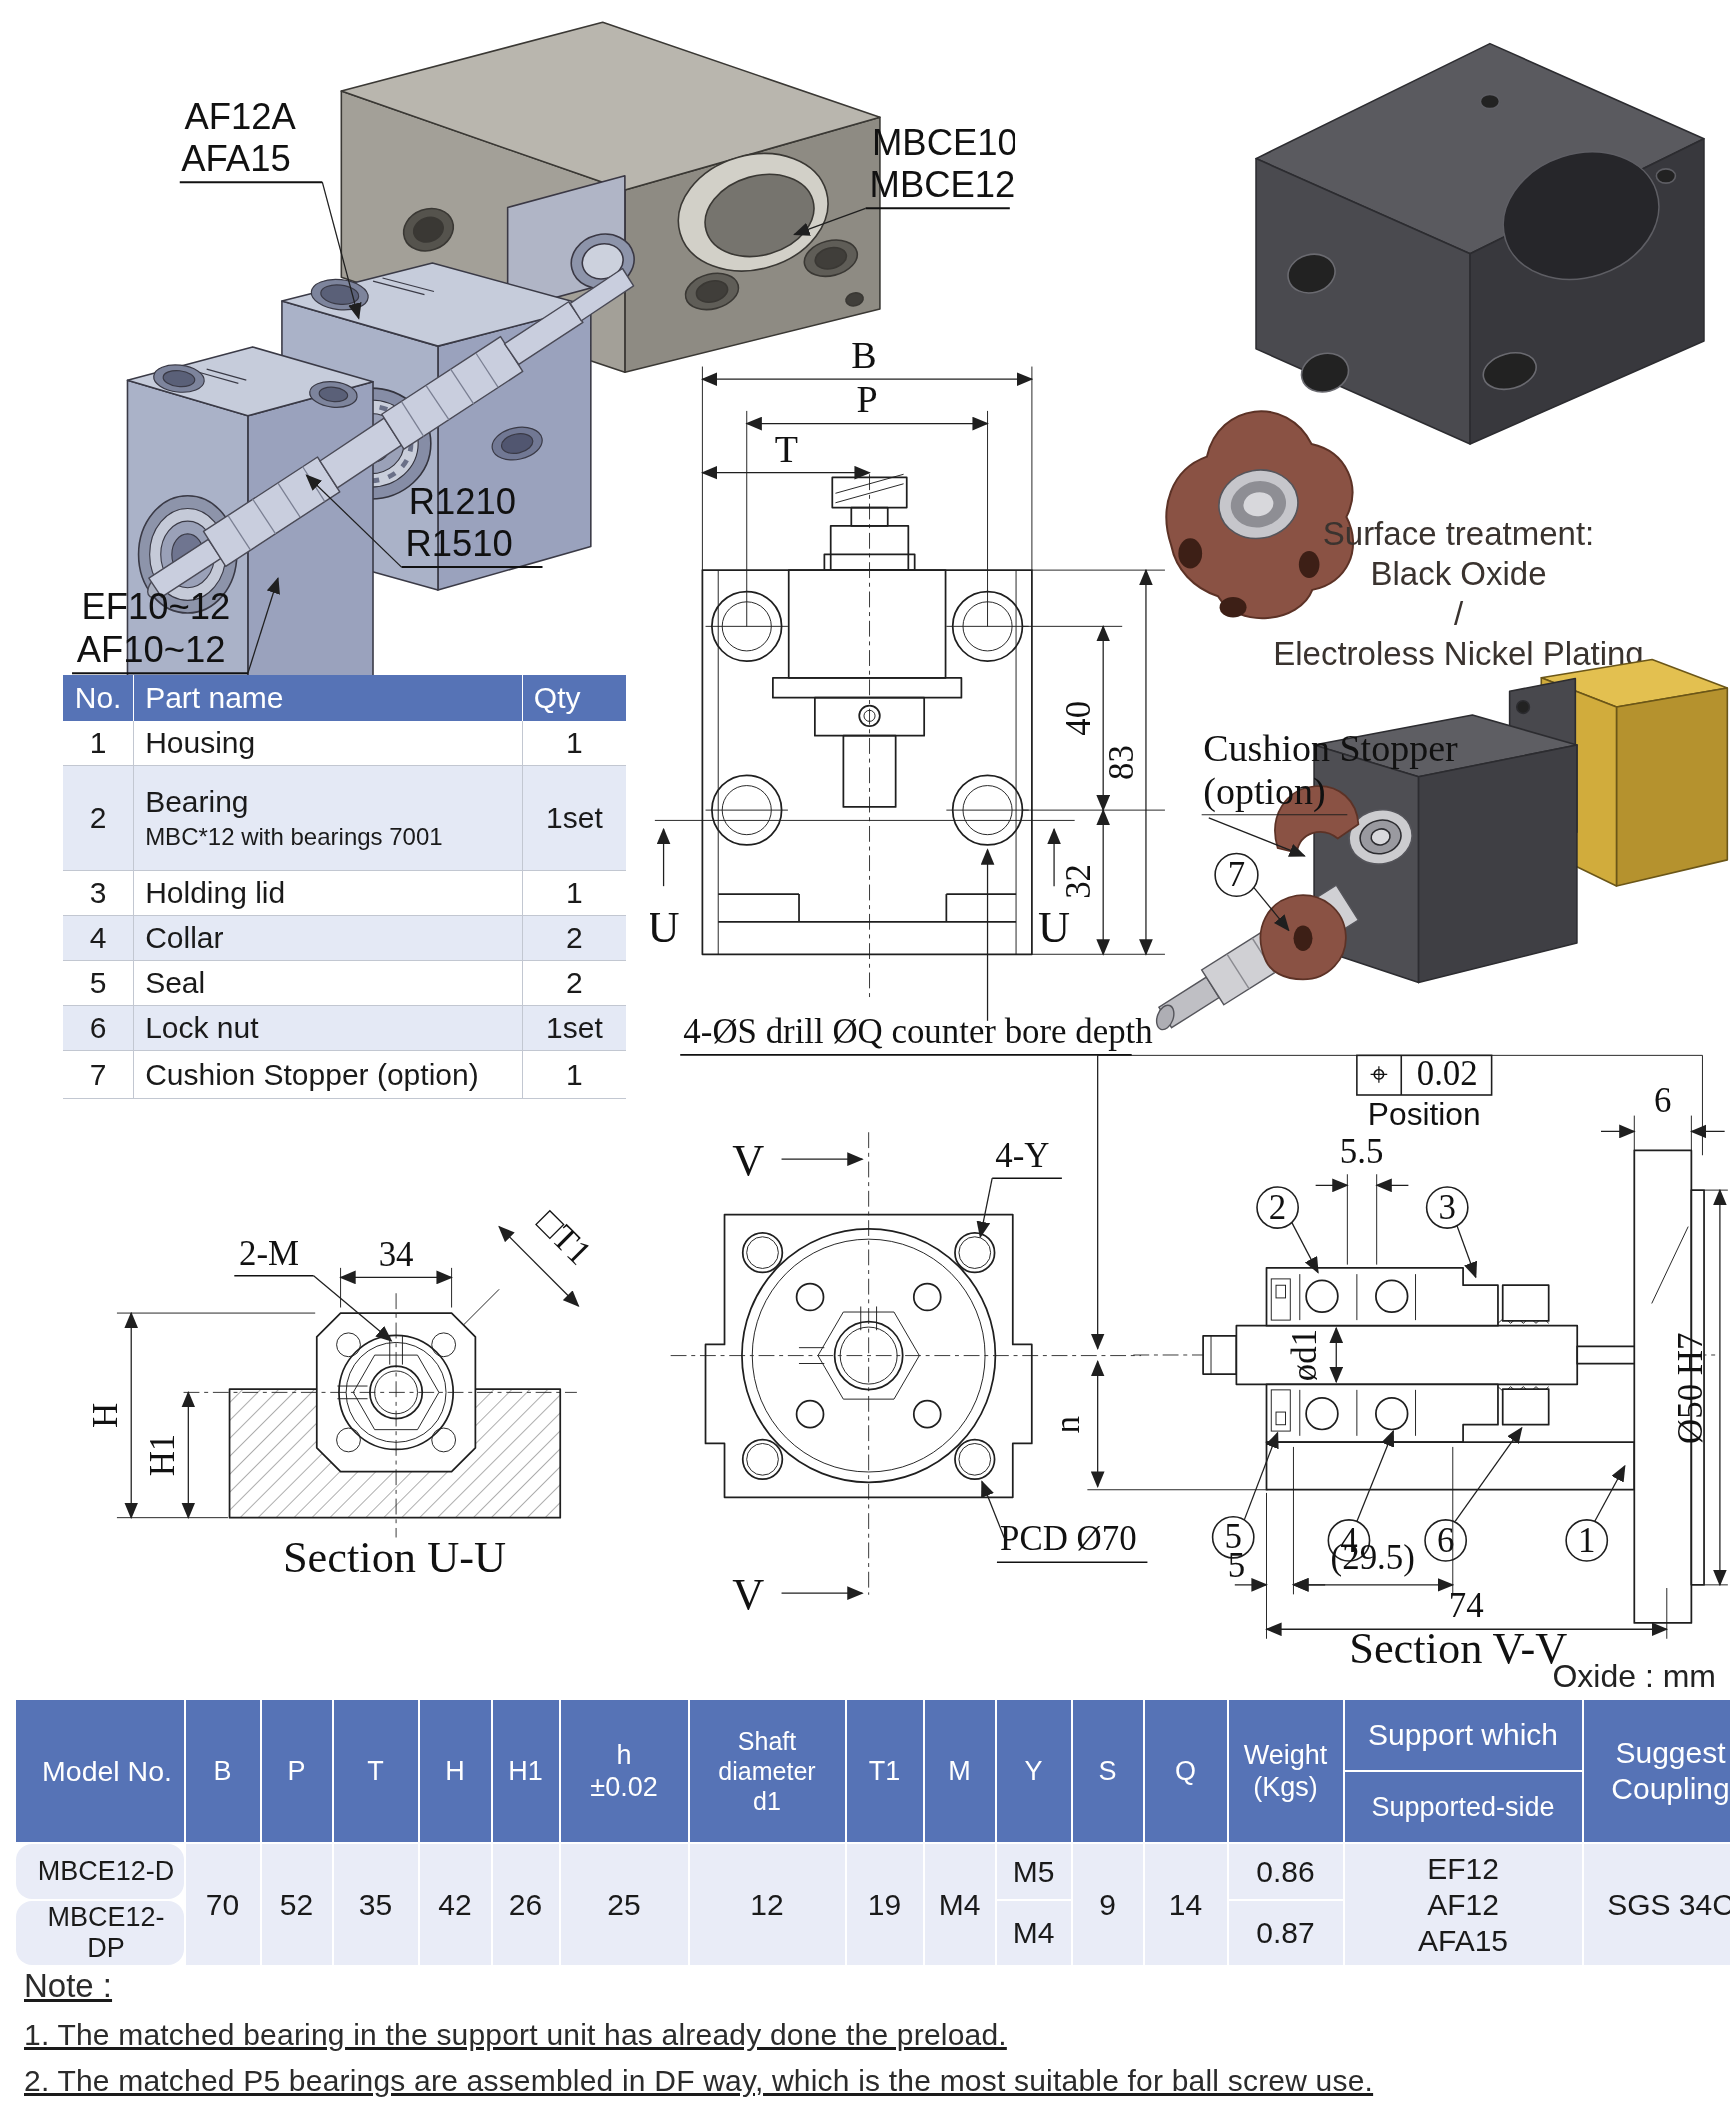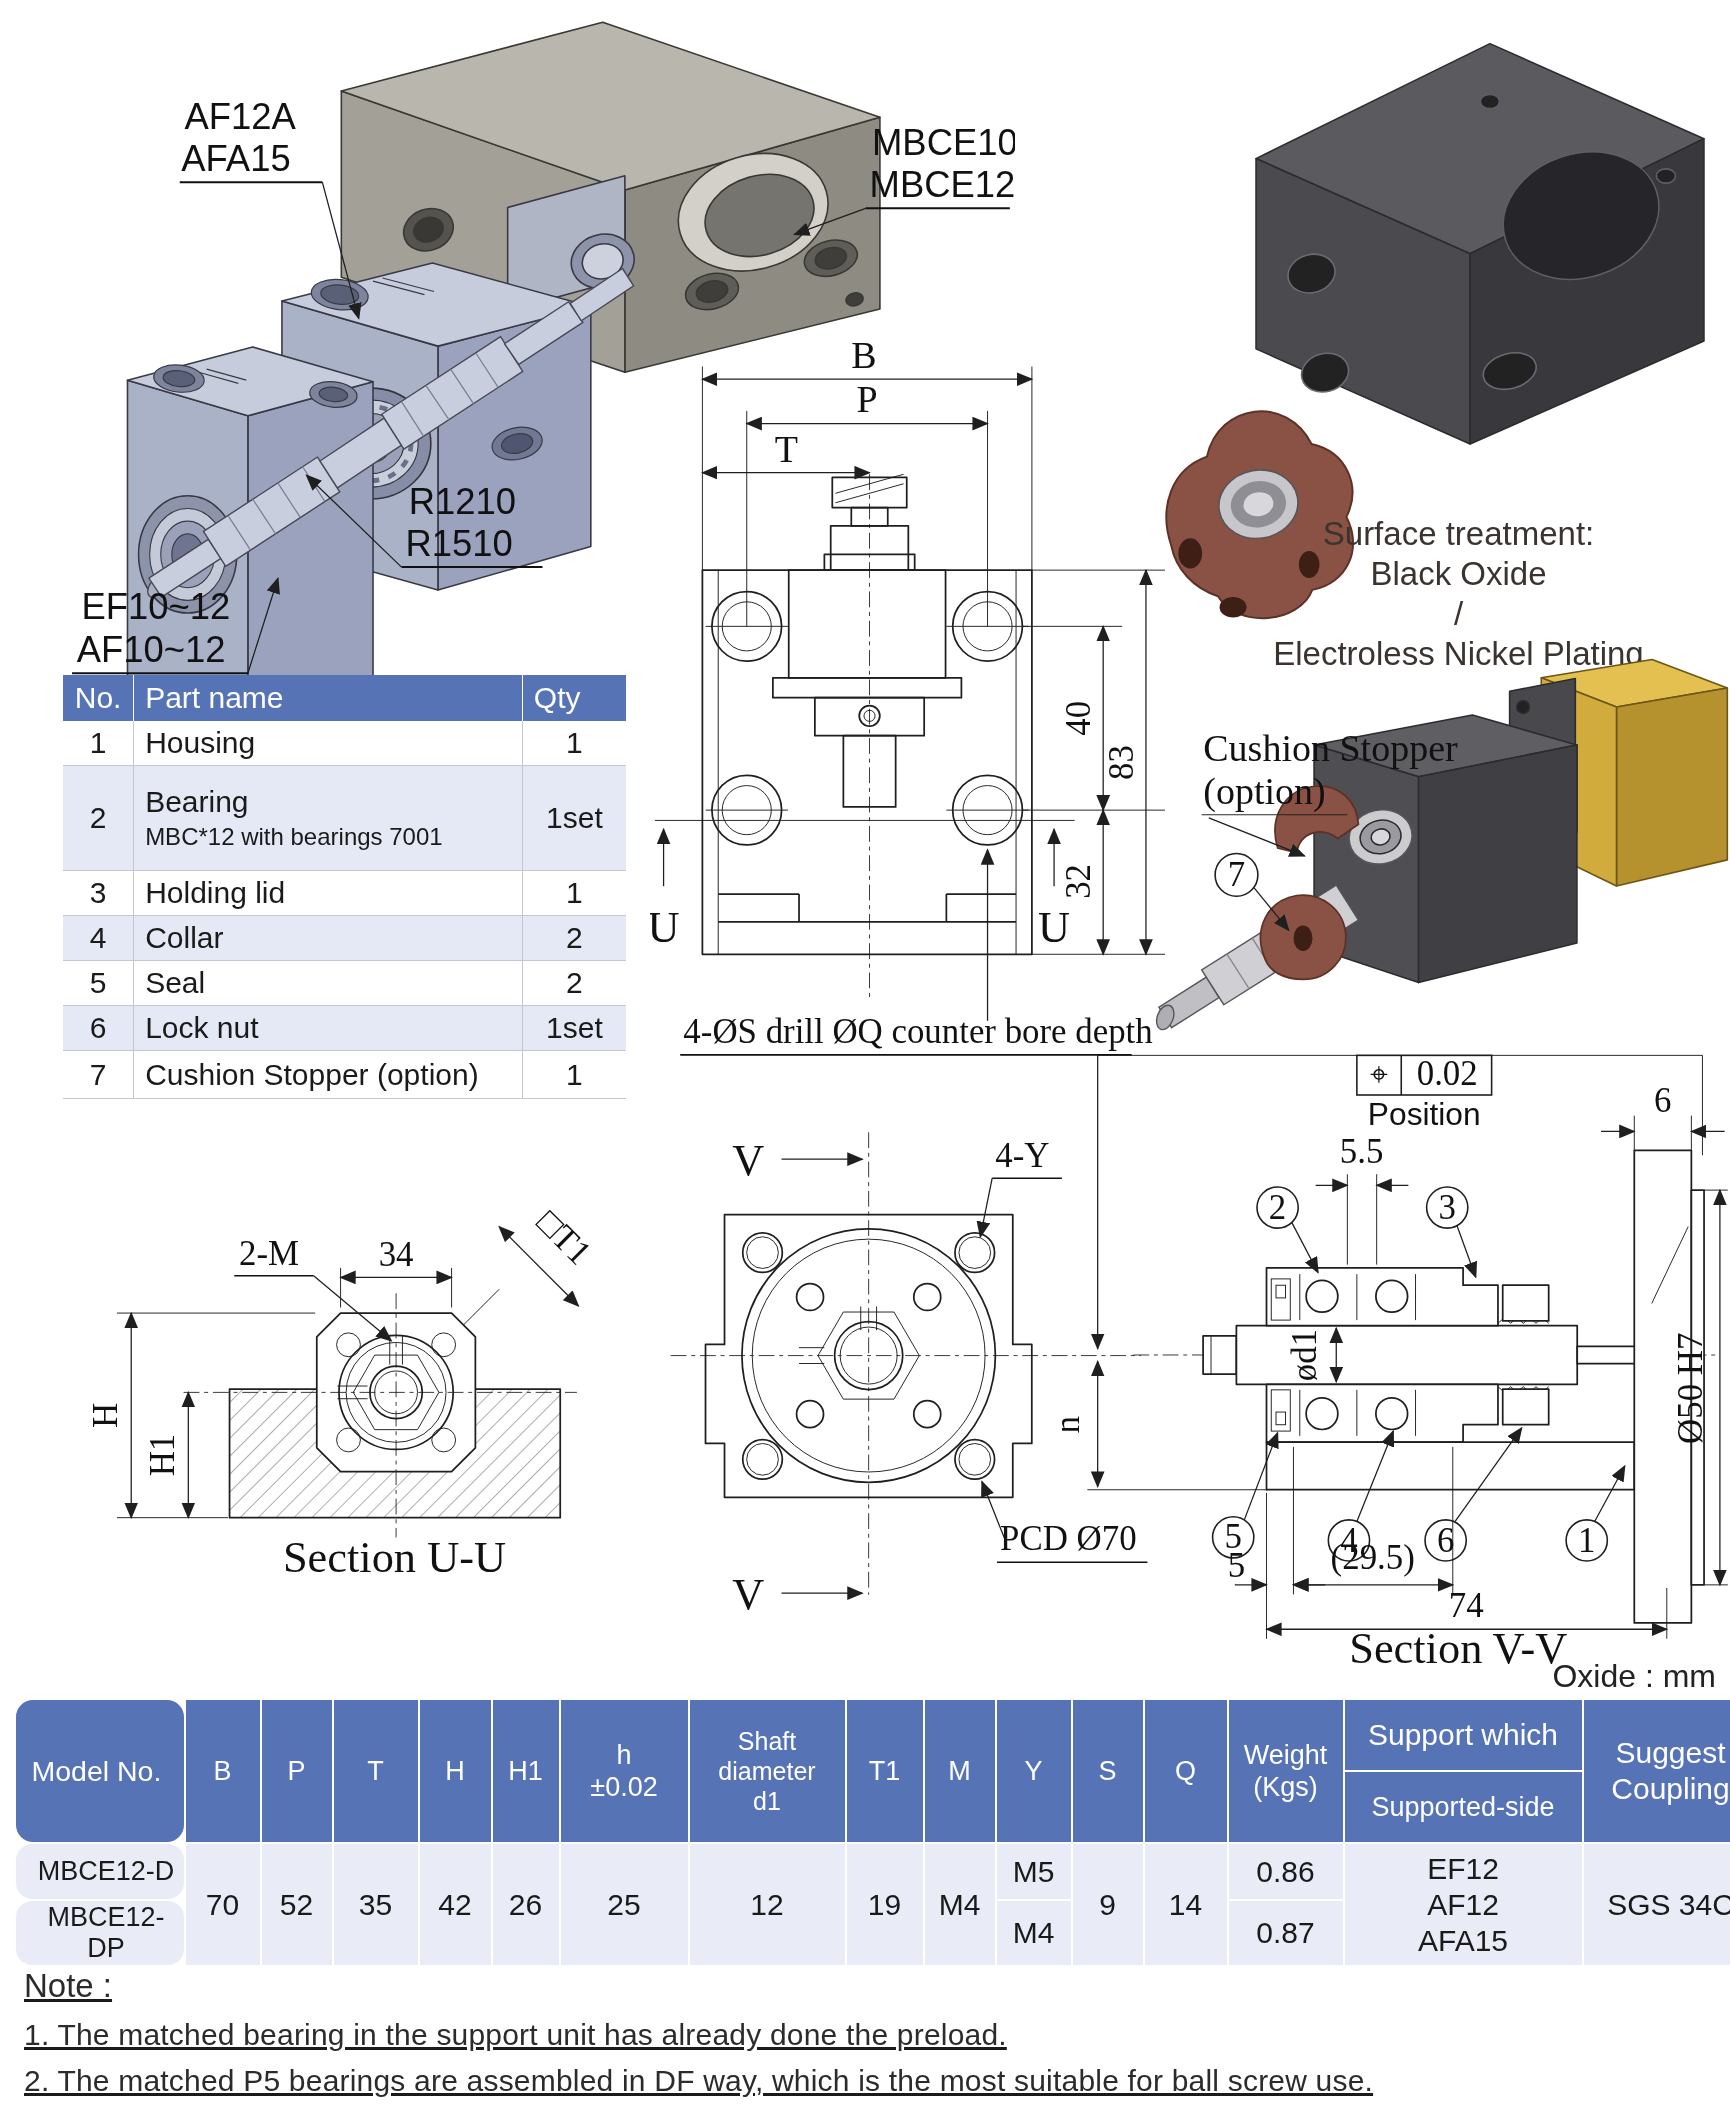--- a/index.html
+++ b/index.html
@@ -35,21 +35,21 @@
   #parts tr.alt td{background:#e4e9f5;}
   #parts .sub{font-size:24px;margin-top:4.8px;}
   #parts .sub:empty{display:none;}
   
   #spec{width:1709px;border-spacing:2.4px;font-size:30px;}
   #spec th{background:#5673b6;color:#fff;font-weight:normal;text-align:center;
            vertical-align:middle;font-size:27px;line-height:1.2;}
   #spec th.big{font-size:30px;}
   #spec td{background:#e9ecf7;text-align:center;vertical-align:middle;}
   #spec td.model{text-align:center;padding-left:14px;font-size:27px;border-radius:16px;}
-  #spec th.model{text-align:left;padding-left:16px;font-size:28.5px;border-radius:17px;}
+  #spec th.model{text-align:center;padding-left:16px;font-size:28.5px;}
   .note-title{font-size:33px;color:#2b2b2b;}
   .note-line{font-size:30px;color:#2b2b2b;margin-top:12.7px;letter-spacing:0.2px;}
   .unitmm{font-size:32px;color:#222;text-align:right;}
 </style>
 </head>
 <body>
 
 <div id="page">
 
   <svg class="abs" style="left:32px;top:0px;" width="983" height="697" viewBox="40 0 1240 880">

